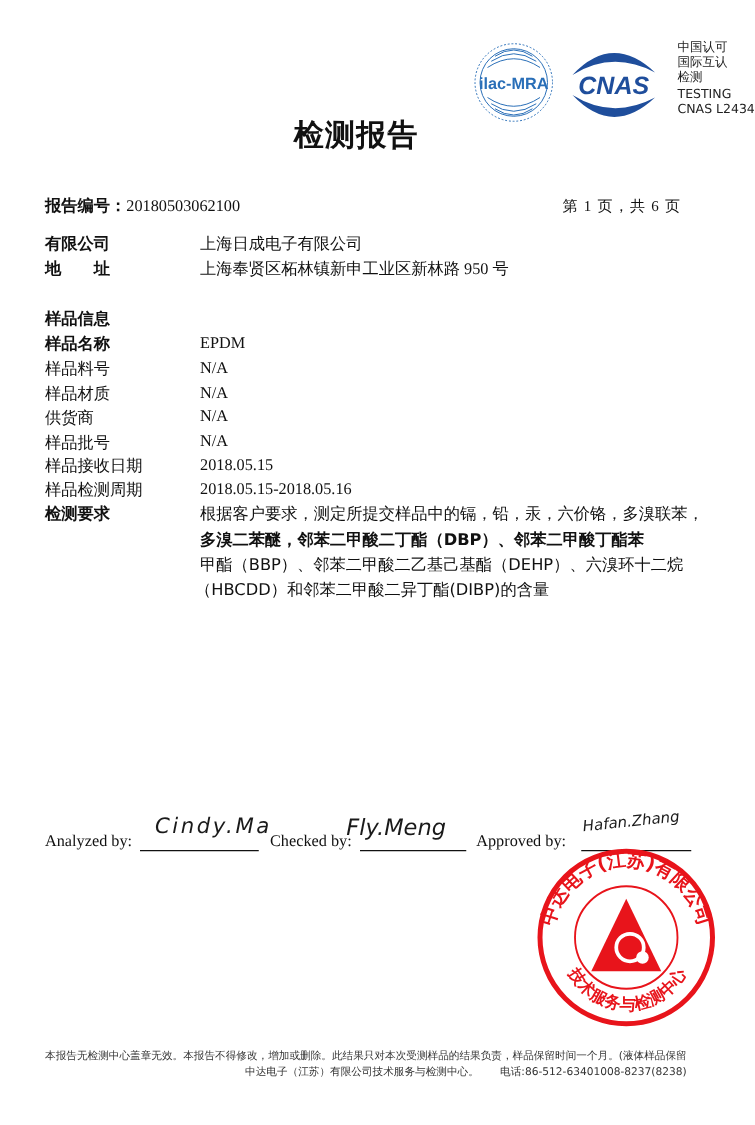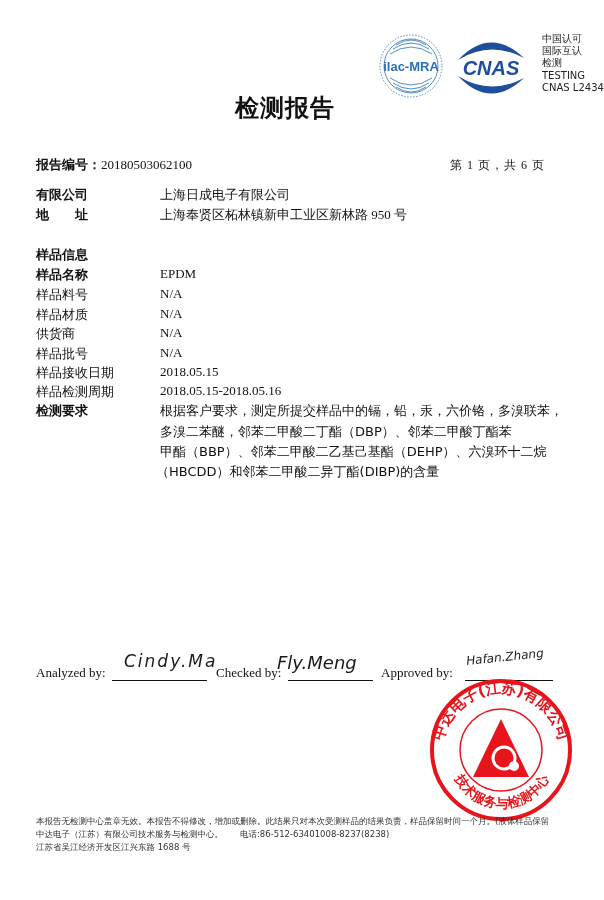--- a/index.html
+++ b/index.html
@@ -76,21 +76,21 @@
 <div class="abs row val" style="top:325px;">N/A</div>
 <div class="abs row lbl sans" style="top:345px;font-family:Liberation Serif, serif;">样品批号</div>
 <div class="abs row val" style="top:345px;">N/A</div>
 <div class="abs row lbl sans" style="top:364px;">样品接收日期</div>
 <div class="abs row val" style="top:364px;">2018.05.15</div>
 <div class="abs row lbl sans" style="top:383px;">样品检测周期</div>
 <div class="abs row val" style="top:383px;">2018.05.15-2018.05.16</div>
 
 <div class="abs bold-label sans lbl" style="top:402px;">检测要求</div>
 <div class="abs req-line sans" style="top:402px;">根据客户要求，测定所提交样品中的镉，铅，汞，六价铬，多溴联苯，</div>
-<div class="abs req-line sans" style="top:423px;">多溴二苯醚，邻苯二甲酸二丁酯（DBP）、邻苯二甲酸丁酯苯</div>
+<div class="abs req-line sans" style="top:423px;font-weight:bold;">多溴二苯醚，邻苯二甲酸二丁酯（DBP）、邻苯二甲酸丁酯苯</div>
 <div class="abs req-line sans" style="top:443px;">甲酯（BBP）、邻苯二甲酸二乙基己基酯（DEHP）、六溴环十二烷</div>
 <div class="abs req-line sans" style="top:463px; left:156px;">（HBCDD）和邻苯二甲酸二异丁酯(DIBP)的含量</div>
 
 <div class="abs row" style="left:36px; top:665px;">Analyzed by:</div>
 <div class="sig-line" style="left:112px; top:680px; width:95px;"></div>
 <div class="abs signature" style="left:124px; top:651px; font-size:17px; letter-spacing:2px;">Cindy.Ma</div>
 
 <div class="abs row" style="left:216px; top:665px;">Checked by:</div>
 <div class="sig-line" style="left:288px; top:680px; width:85px;"></div>
 <div class="abs signature" style="left:277px; top:652px; font-size:18px;">Fly.Meng</div>
@@ -112,17 +112,16 @@
     </text>
     <text font-family="DejaVu Sans, sans-serif" font-weight="bold" font-size="13" fill="#e8141b">
       <textPath href="#botArc" startOffset="50%" text-anchor="middle">技术服务与检测中心</textPath>
     </text>
     <polygon points="85,45 113,103 57,103" fill="#e8141b"></polygon>
     <circle cx="88" cy="84" r="11" fill="none" stroke="#fff" stroke-width="3"></circle>
     <circle cx="98" cy="92" r="5" fill="#fff"></circle>
   </svg>
 </div>
 
-<div class="abs footer sans" style="top:815px;">
+<div class="abs footer sans" style="top:839px;text-align:right;">
   <div>本报告无检测中心盖章无效。本报告不得修改，增加或删除。此结果只对本次受测样品的结果负责，样品保留时间一个月。(液体样品保留</div>
   <div>中达电子（江苏）有限公司技术服务与检测中心。　　电话:86-512-63401008-8237(8238)</div>
-  <div>江苏省吴江经济开发区江兴东路 1688 号</div>
 </div>
 
 </body></html>

